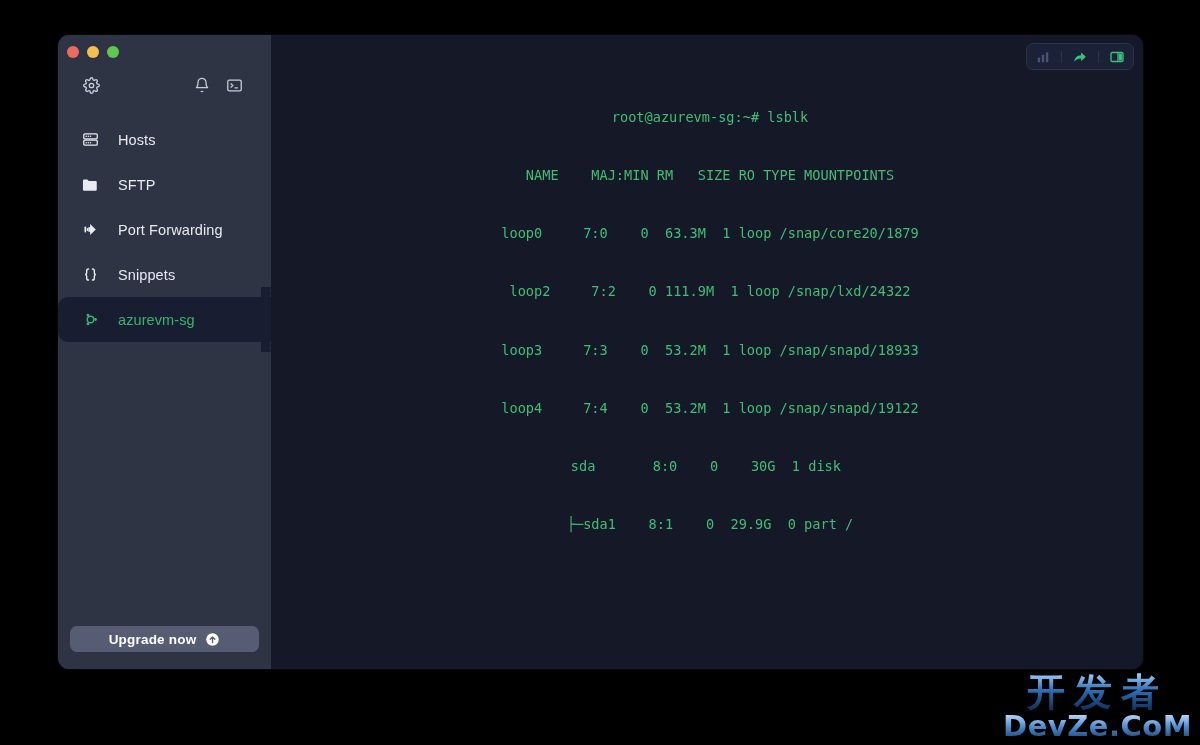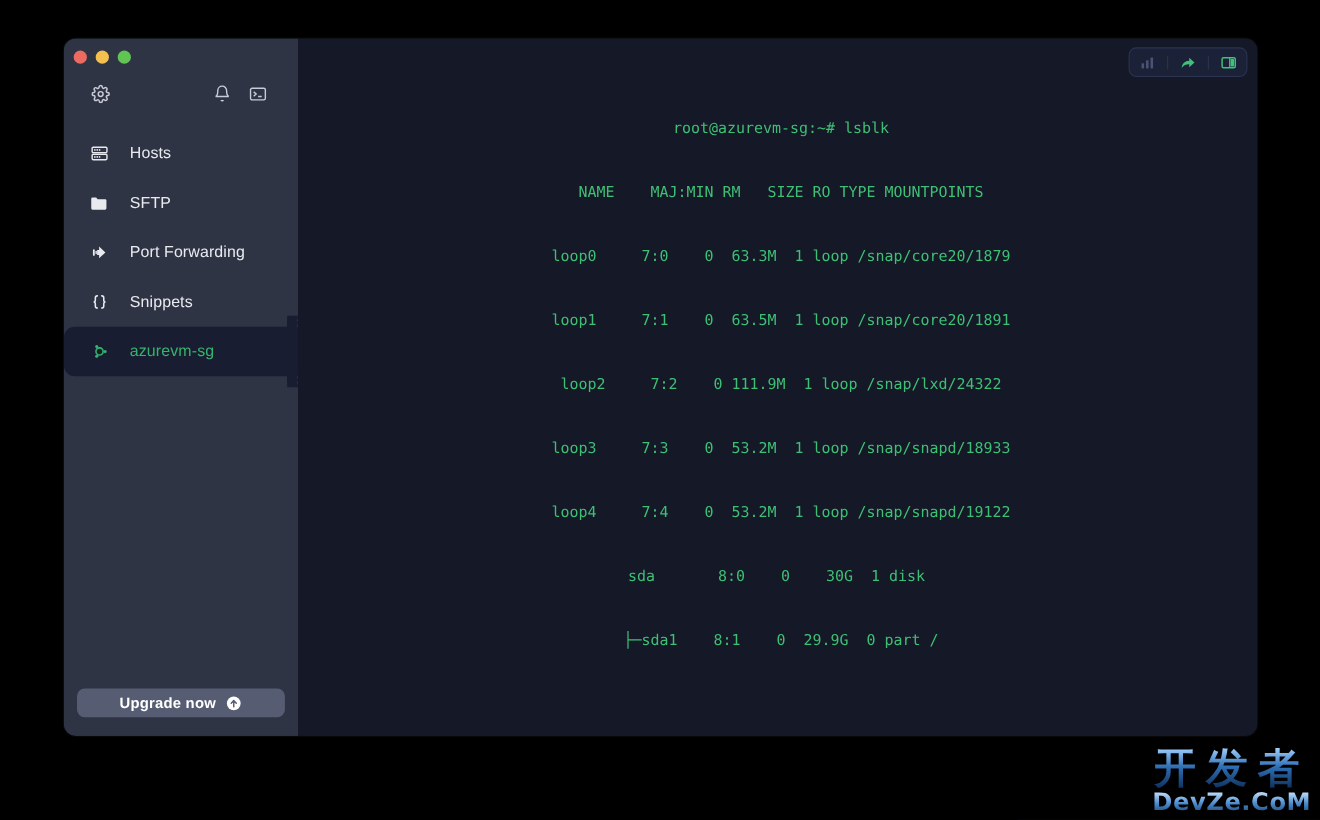--- a/index.html
+++ b/index.html
@@ -230,21 +230,21 @@
     letter-spacing: 9px;
     color: #2a5d9e;
     background: linear-gradient(180deg, #9fd0ff 0%, #2f6fb5 45%, #0d2d57 100%);
     -webkit-background-clip: text;
     background-clip: text;
     -webkit-text-fill-color: transparent;
     font-family: Liberation Sans, sans-serif;
   }
   .wm-en {
     margin-top: 1px;
-    font-size: 22px;
+    font-size: 29px;
     font-weight: bold;
     letter-spacing: 0.5px;
     background: linear-gradient(180deg, #cfe6ff 0%, #4f8fd0 50%, #143a6b 100%);
     -webkit-background-clip: text;
     background-clip: text;
     -webkit-text-fill-color: transparent;
     font-family: "DejaVu Sans", sans-serif;
   }
 </style>
 </head>
@@ -383,21 +383,20 @@
             <path d="M13.4 5.2v13.6" stroke-width="1.8"></path>
             <rect x="14.6" y="6.9" width="4.8" height="10.2" rx="1" fill="currentColor" stroke="none"></rect>
           </svg>
         </span>
       </div>
 
       <div class="term-body">
         <div class="term-line">root@azurevm-sg:~# lsblk</div>
         <div class="term-line">NAME    MAJ:MIN RM   SIZE RO TYPE MOUNTPOINTS</div>
         <div class="term-line">loop0     7:0    0  63.3M  1 loop /snap/core20/1879</div>
-        <div class="term-line">loop1     7:1    0  63.5M  1 loop /snap/core20/1891</div>
         <div class="term-line">loop2     7:2    0 111.9M  1 loop /snap/lxd/24322</div>
         <div class="term-line">loop3     7:3    0  53.2M  1 loop /snap/snapd/18933</div>
         <div class="term-line">loop4     7:4    0  53.2M  1 loop /snap/snapd/19122</div>
         <div class="term-line">sda       8:0    0    30G  1 disk </div>
         <div class="term-line">├─sda1    8:1    0  29.9G  0 part /</div>
         
         
         
         
         

